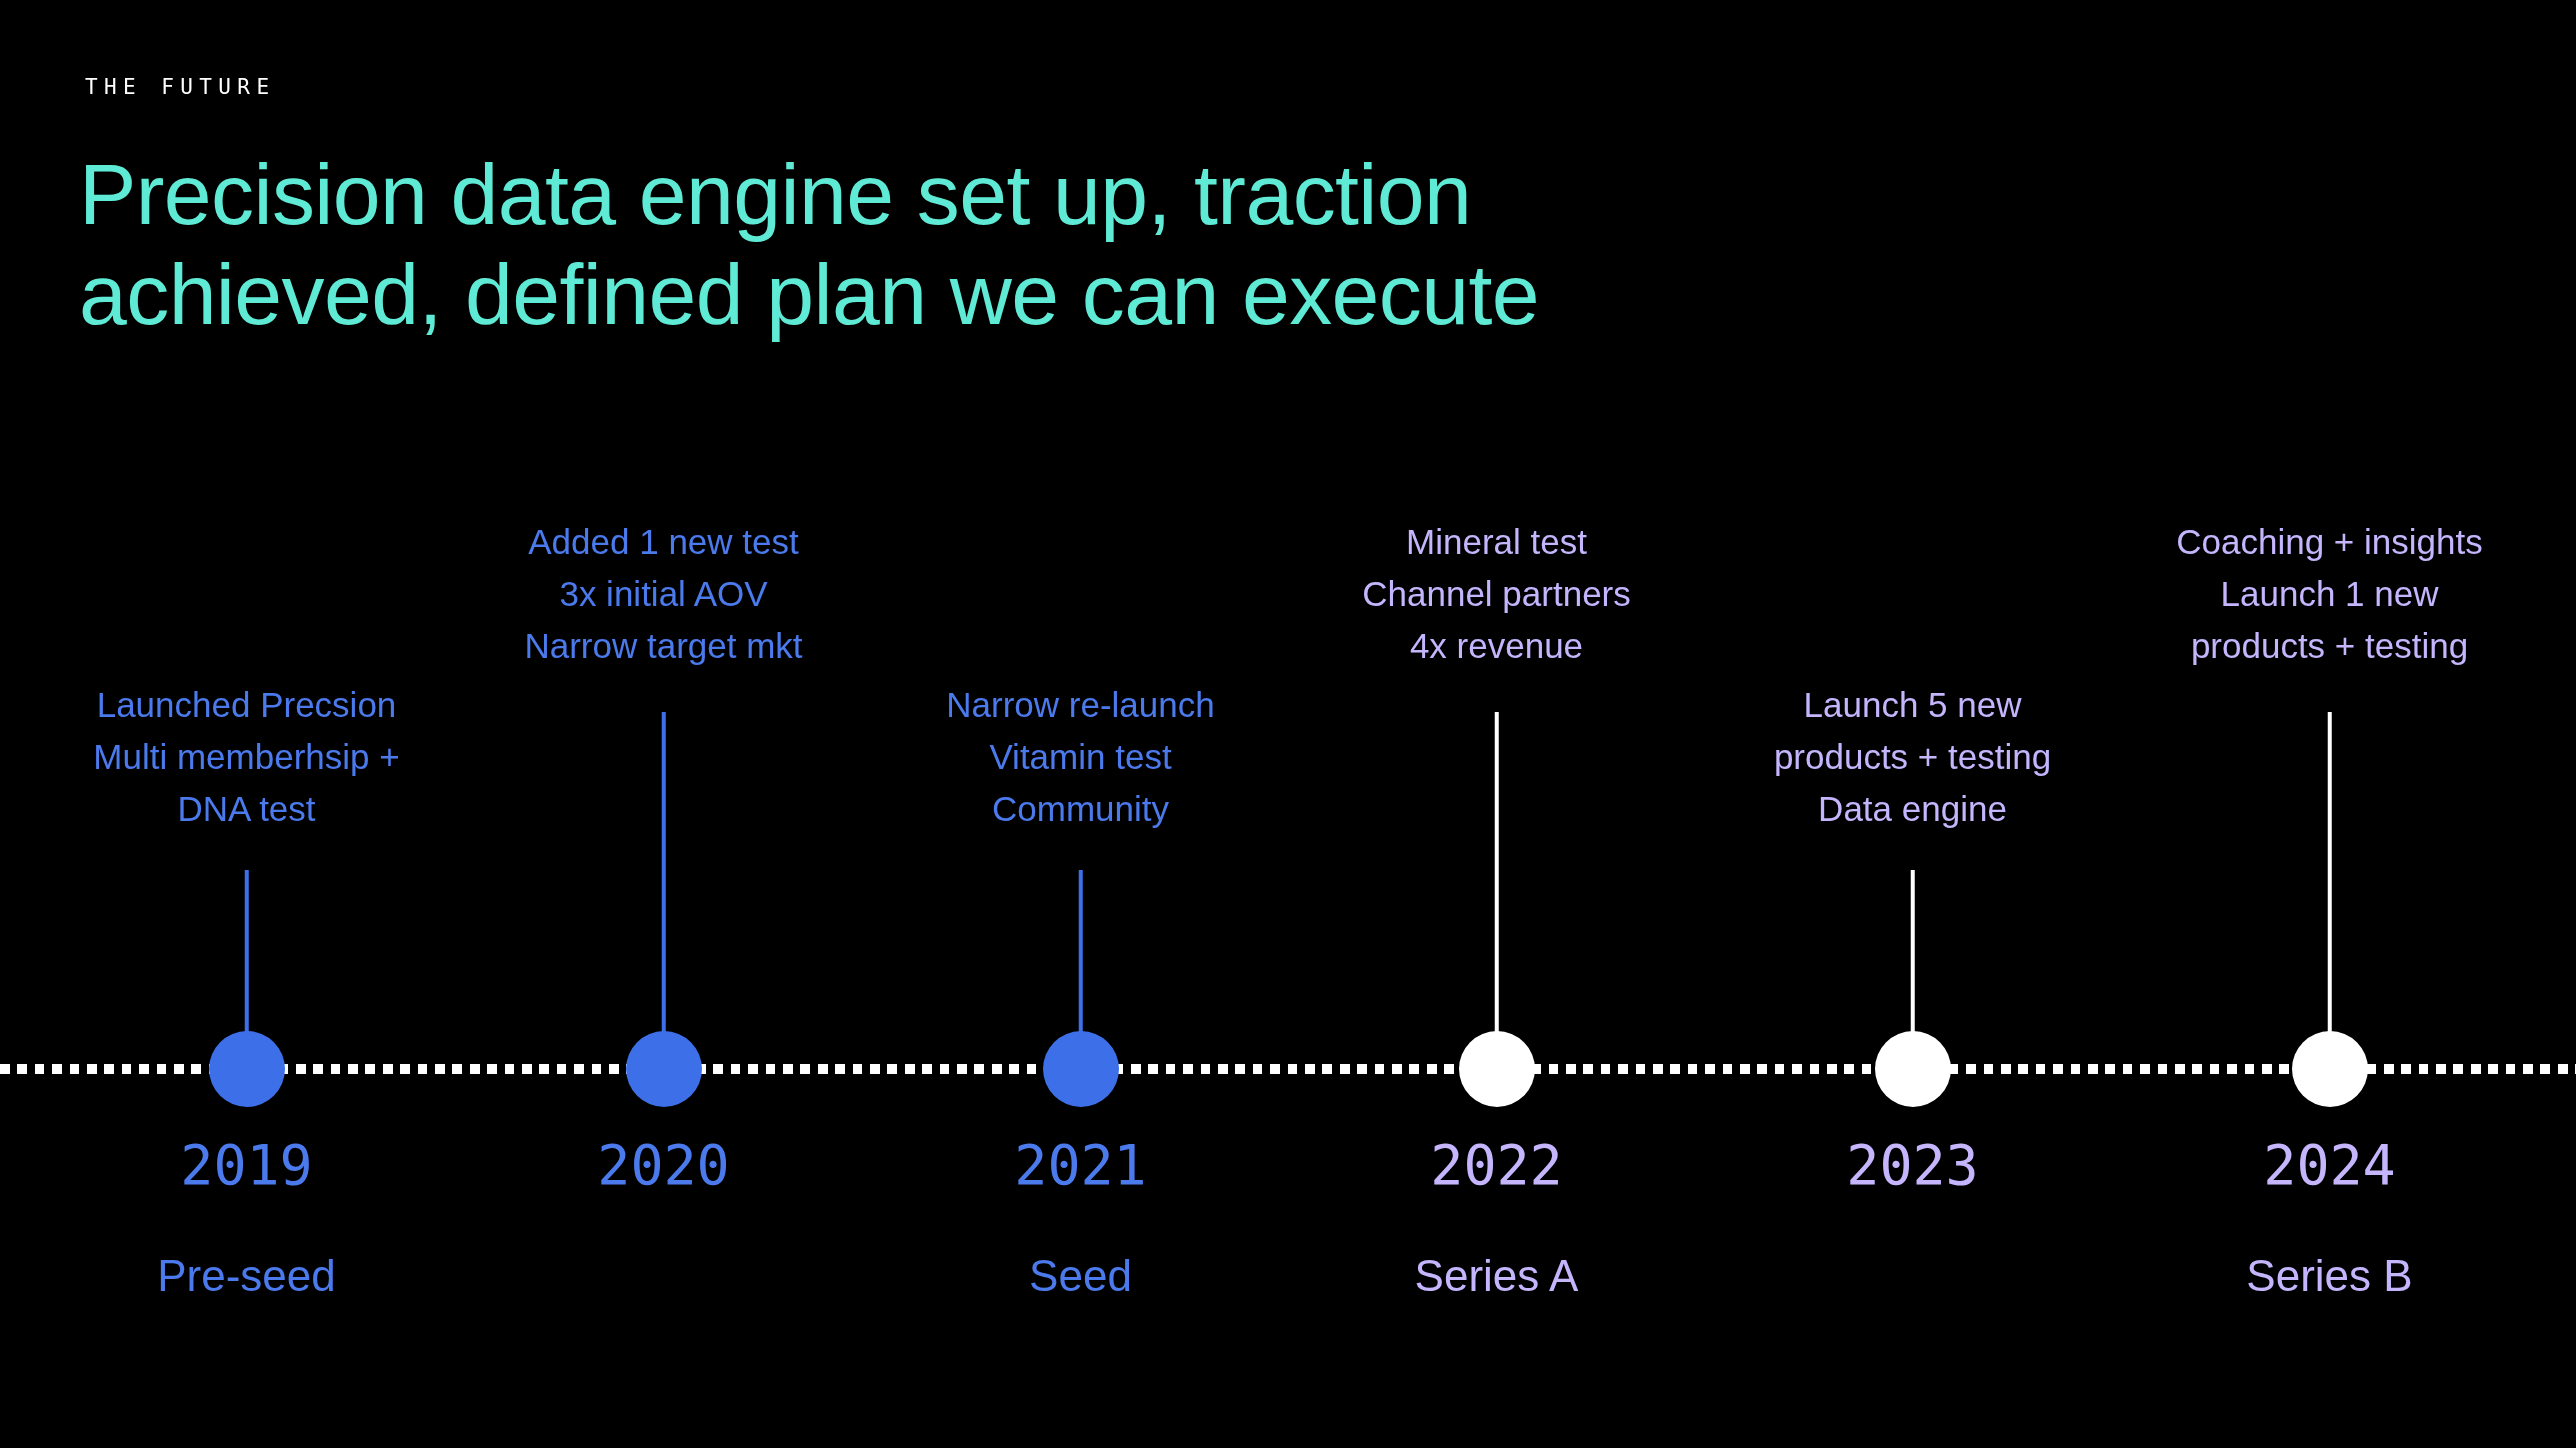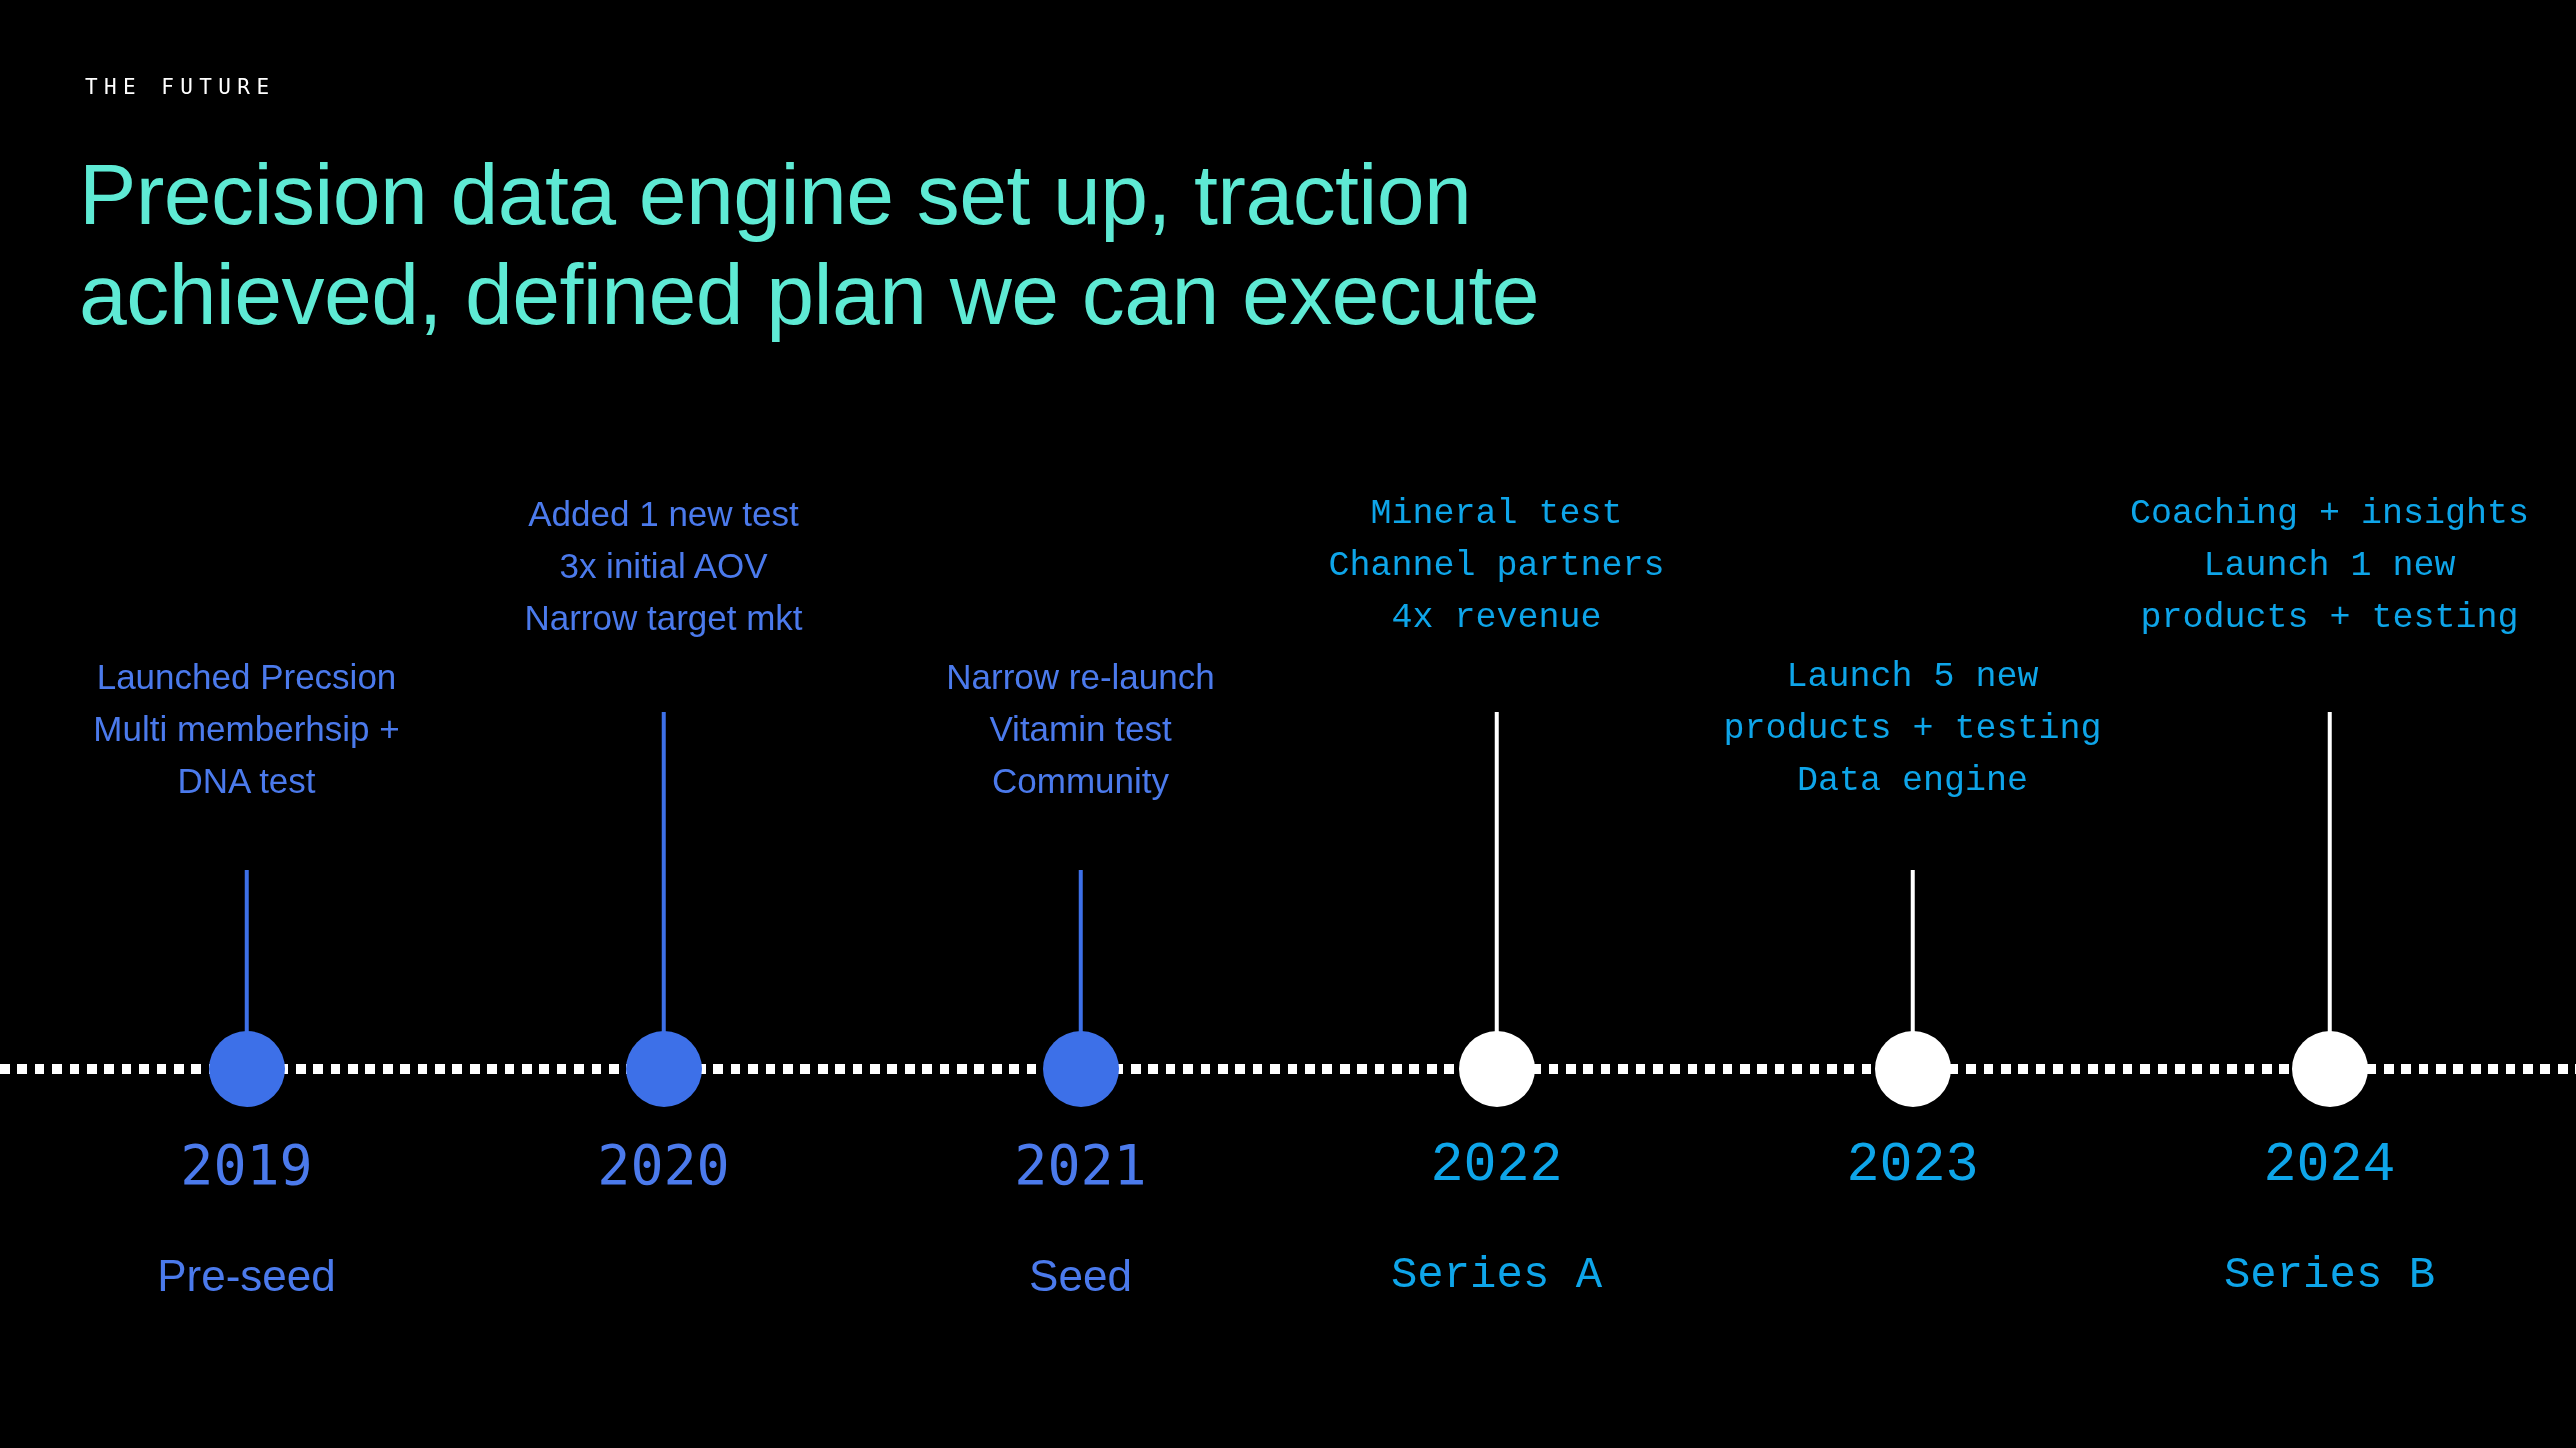--- a/index.html
+++ b/index.html
@@ -21,21 +21,21 @@
   .dotted-line {
     position:absolute; left:0; top:1064px; width:2576px; height:9.7px;
     background:repeating-linear-gradient(90deg,#ffffff 0 9.7px,transparent 9.7px 17.4px);
     z-index:1;
   }
   .col { position:absolute; top:0; width:417px; height:1449px; z-index:2; }
   .col-1 { left:38px; }   .col-2 { left:455px; }  .col-3 { left:872px; }
   .col-4 { left:1288px; } .col-5 { left:1704px; } .col-6 { left:2121px; }
   .desc {
     position:absolute; left:0; right:0; text-align:center;
-    font-size:35px; line-height:52px; font-weight:400;
+    font-size:35px; line-height:52px; font-weight:400;margin-top:28px;
   }
   .desc.upper { top:488px; }
   .desc.lower { top:651px; }
   .stem {
     position:absolute; left:50%; transform:translateX(-50%);
     width:4.5px; z-index:2;
   }
   .stem.long  { top:712px; height:358px; }
   .stem.short { top:870px; height:200px; }
   .dot {
@@ -47,21 +47,21 @@
     font-family:"DejaVu Sans Mono", monospace;
     font-size:55px; line-height:59px; font-weight:400;
   }
   .stage {
     position:absolute; left:0; right:0; top:1254px; text-align:center;
     font-size:44px; line-height:43px; font-weight:400;
   }
   
   .blue  .desc, .blue  .year, .blue  .stage { color:#4b7aec; }
   .blue  .stem, .blue  .dot  { background:#3d70e8; }
-  .white .desc, .white .year, .white .stage { color:#0ea5e9;font-family:Liberation Mono, monospace; }
+  .white .desc, .white .year, .white .stage { color:#c4b5fd; }
   .white .stem, .white .dot  { background:#ffffff; }
 </style>
 </head>
 <body>
 
 <div class="slide">
 
   <div class="eyebrow">THE FUTURE</div>
 
   <div class="title">

